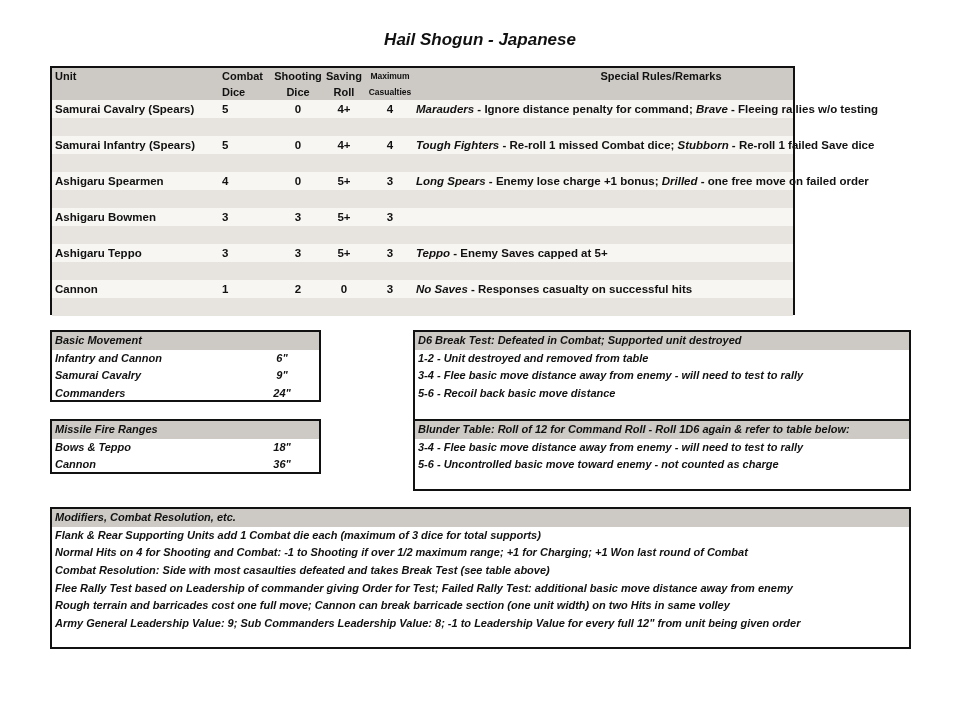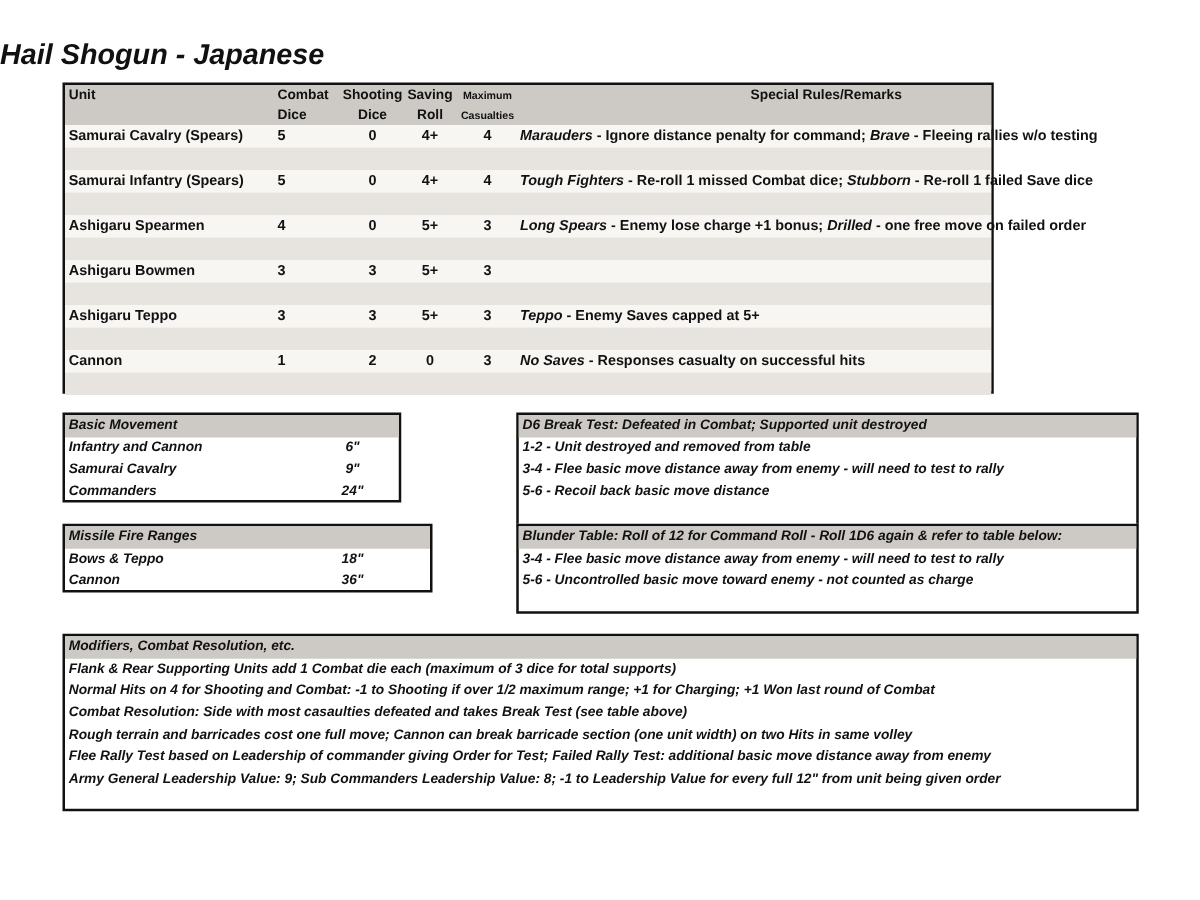--- a/index.html
+++ b/index.html
@@ -1,22 +1,22 @@
 <!DOCTYPE html>
 <html><head>
 <meta charset="utf-8">
 <style>
   html, body { margin:0; padding:0; }
   body {
     width:960px; height:720px; background:#ffffff; position:relative; overflow:hidden;
     font-family:"Liberation Sans", sans-serif; color:#111;
   }
   .title {
-    position:absolute; top:30px; left:0; width:960px; text-align:left;
-    font-size:23px; font-weight:bold; font-style:italic;
+    position:absolute; top:30px; left:0; width:960px; text-align:center;
+    font-size:17px; font-weight:bold; font-style:italic;
   }
   .box { position:absolute; border:2px solid #111; box-sizing:border-box; background:#fff; }
   .hdr { background:#cdcac5; font-weight:bold; }
 
   
   #units { left:50px; top:66px; width:745px; height:249px; }
   #units .h1, #units .h2 { height:16px; background:#cdcac5; position:relative; font-size:11px; font-weight:bold; }
   #units .row { height:18px; position:relative; font-size:11.5px; font-weight:bold; }
   #units .row.a { background:#f8f6f3; }
   #units .row.b { background:#e7e4e0; }
@@ -31,21 +31,21 @@
   .c-mc.small { font-size:8.5px; }
   .c-rem { left:364px; font-weight:bold; }
   .c-rem-h { left:364px; width:490px; text-align:center; }
   .rem i { font-style:italic; }
 
   .tbl { font-size:11px; font-weight:bold;font-style:italic; }
   .tbl .line { height:17.5px; line-height:17.5px; padding-left:3px; position:relative; white-space:nowrap; }
   .tbl .val { position:absolute; left:200px; width:60px; text-align:center; top:0; }
 
   #move { left:50px; top:330px; width:271px; height:72px; }
-  #missile { left:50px; top:419px; width:296px; height:55px; }
+  #missile { left:50px; top:419px; width:271px; height:55px; }
   #break { left:413px; top:330px; width:498px; height:92px; }
   #blunder { left:413px; top:419px; width:498px; height:72px; }
   #mods { left:50px; top:507px; width:861px; height:142px; }
   #mods .line { height:17.7px; line-height:17.7px; }
 </style>
 </head>
 <body>
 
 <div class="title">Hail Shogun - Japanese</div>
 
@@ -147,16 +147,16 @@
   <div class="line hdr">Blunder Table: Roll of 12 for Command Roll - Roll 1D6 again &amp; refer to table below:</div>
   <div class="line">3-4 - Flee basic move distance away from enemy - will need to test to rally</div>
   <div class="line">5-6 - Uncontrolled basic move toward enemy - not counted as charge</div>
 </div>
 
 <div class="box tbl" id="mods">
   <div class="line hdr">Modifiers, Combat Resolution, etc.</div>
   <div class="line">Flank &amp; Rear Supporting Units add 1 Combat die each (maximum of 3 dice for total supports)</div>
   <div class="line">Normal Hits on 4 for Shooting and Combat: -1 to Shooting if over 1/2 maximum range; +1 for Charging; +1 Won last round of Combat</div>
   <div class="line">Combat Resolution: Side with most casaulties defeated and takes Break Test (see table above)</div>
+  <div class="line">Flee Rally Test based on Leadership of commander giving Order for Test; Failed Rally Test: additional basic move distance away from enemy</div>
   <div class="line">Rough terrain and barricades cost one full move; Cannon can break barricade section (one unit width) on two Hits in same volley</div>
-  <div class="line">Flee Rally Test based on Leadership of commander giving Order for Test; Failed Rally Test: additional basic move distance away from enemy</div>
   <div class="line">Army General Leadership Value: 9; Sub Commanders Leadership Value: 8; -1 to Leadership Value for every full 12" from unit being given order</div>
 </div>
 
 </body></html>

